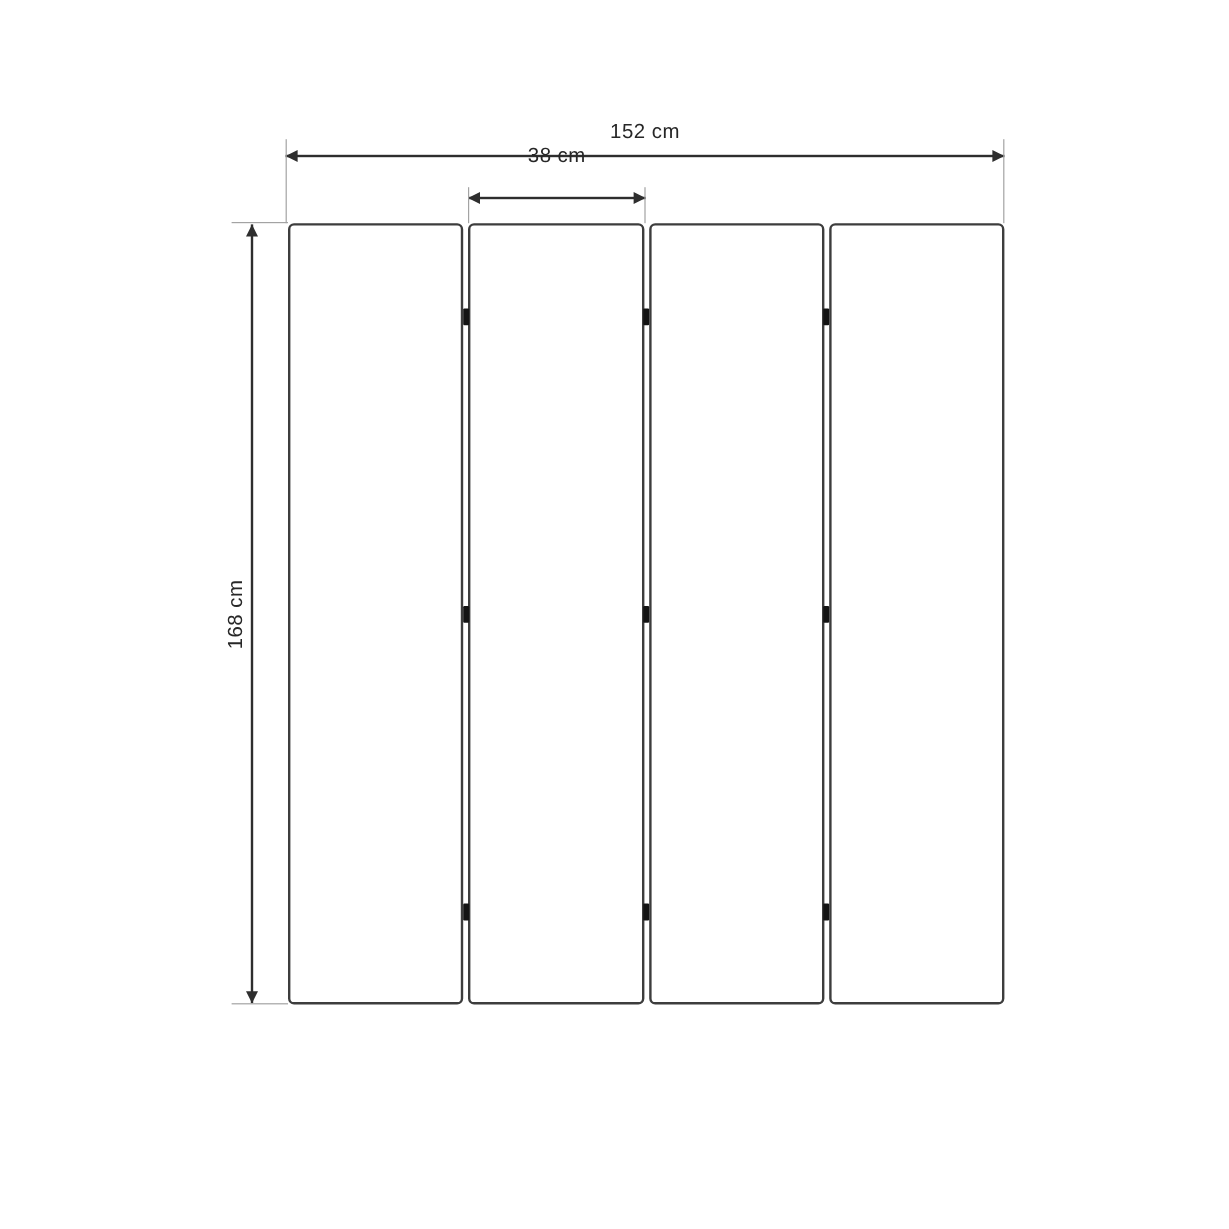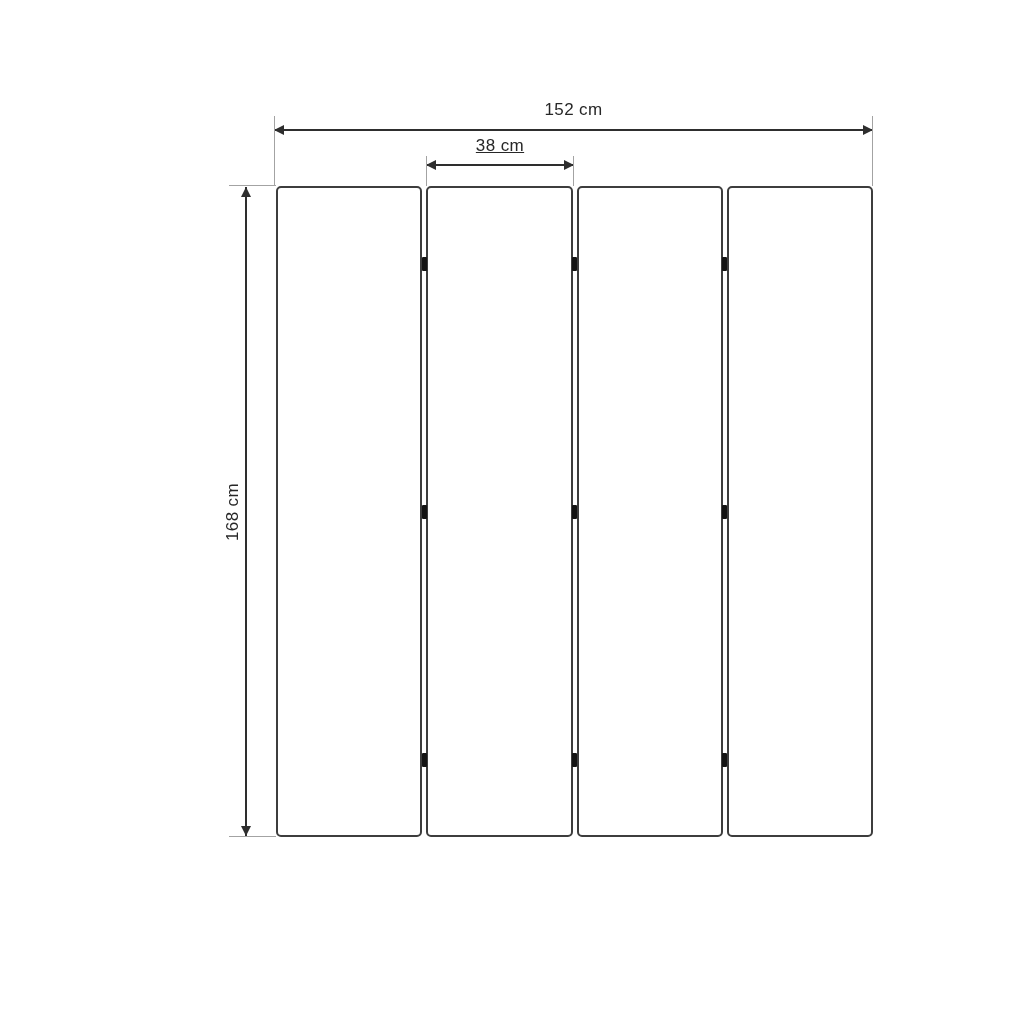--- a/index.html
+++ b/index.html
@@ -15,34 +15,33 @@
   * { margin: 0; padding: 0; box-sizing: border-box; }
   html, body { background: var(--background); }
   .canvas {
     position: relative;
     width: 900px;
     height: 1024px;
     background: var(--background);
     font-family: "Liberation Sans", "DejaVu Sans", sans-serif;
     color: var(--label-text);
     overflow: hidden;
-    margin-left: 36px;
   }
 
   
   .dim-label {
     position: absolute;
     font-size: 17px;
     letter-spacing: 0.4px;
     color: var(--label-text);
     text-align: center;
     white-space: nowrap;
   }
   .label-total-width { left: 238px; top: 100px; width: 599px; }
-  .label-panel-width { left: 390px; top: 136px; width: 148px; text-decoration: underline; }
+  .label-panel-width { left: 390px; top: 120px; width: 148px; }
   .label-height {
     left: 147px; top: 502px; width: 100px; height: 20px;
     transform: rotate(-90deg);
     line-height: 20px;
   }
 
   
   .dim-line-h {
     position: absolute;
     height: 2px;

